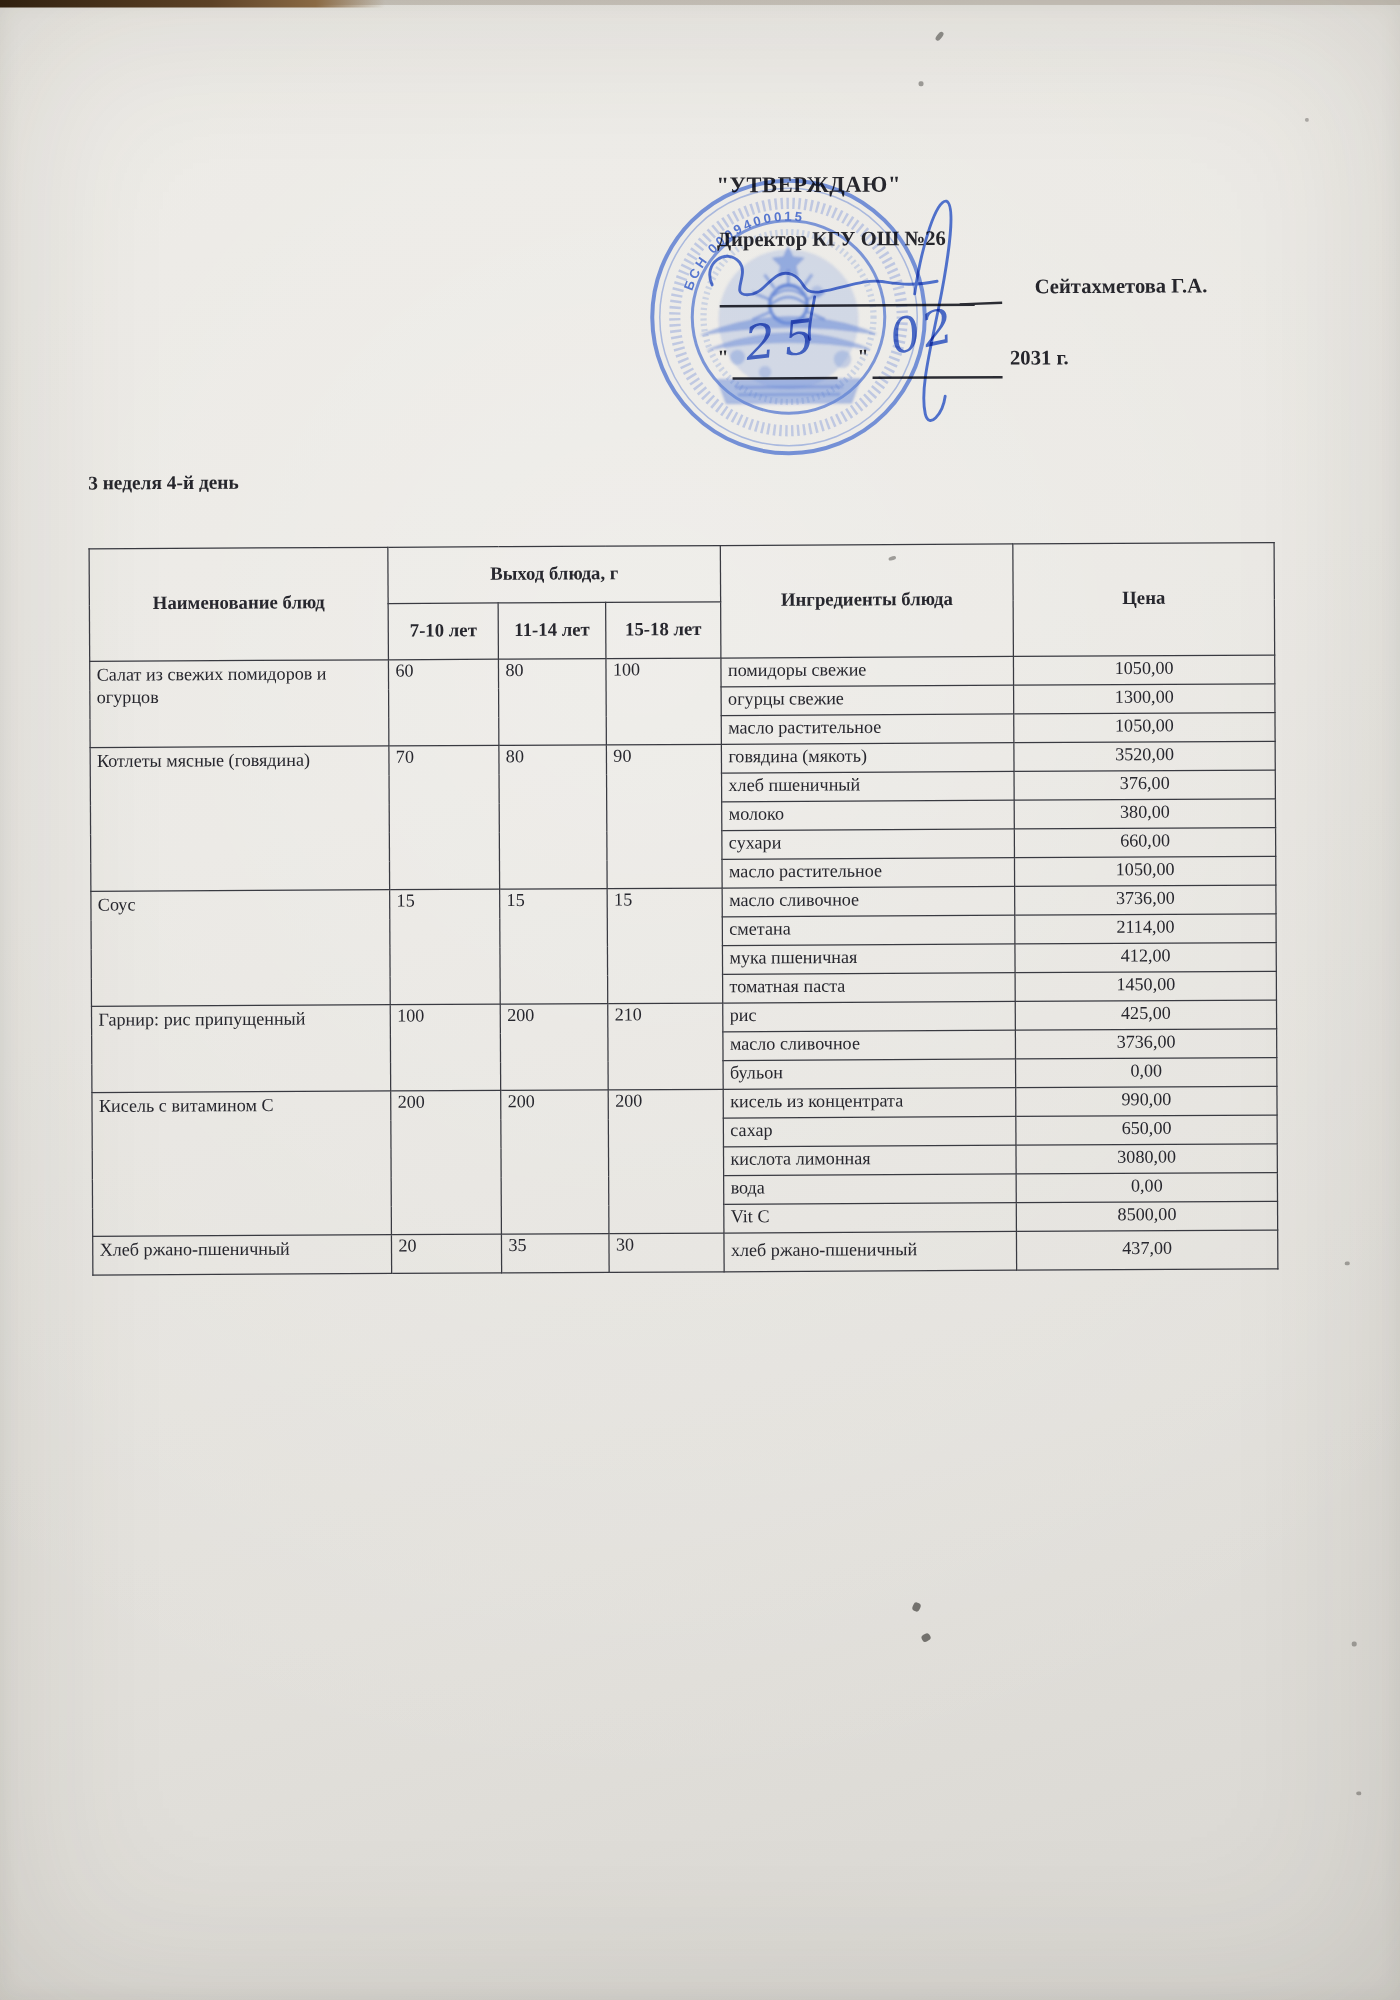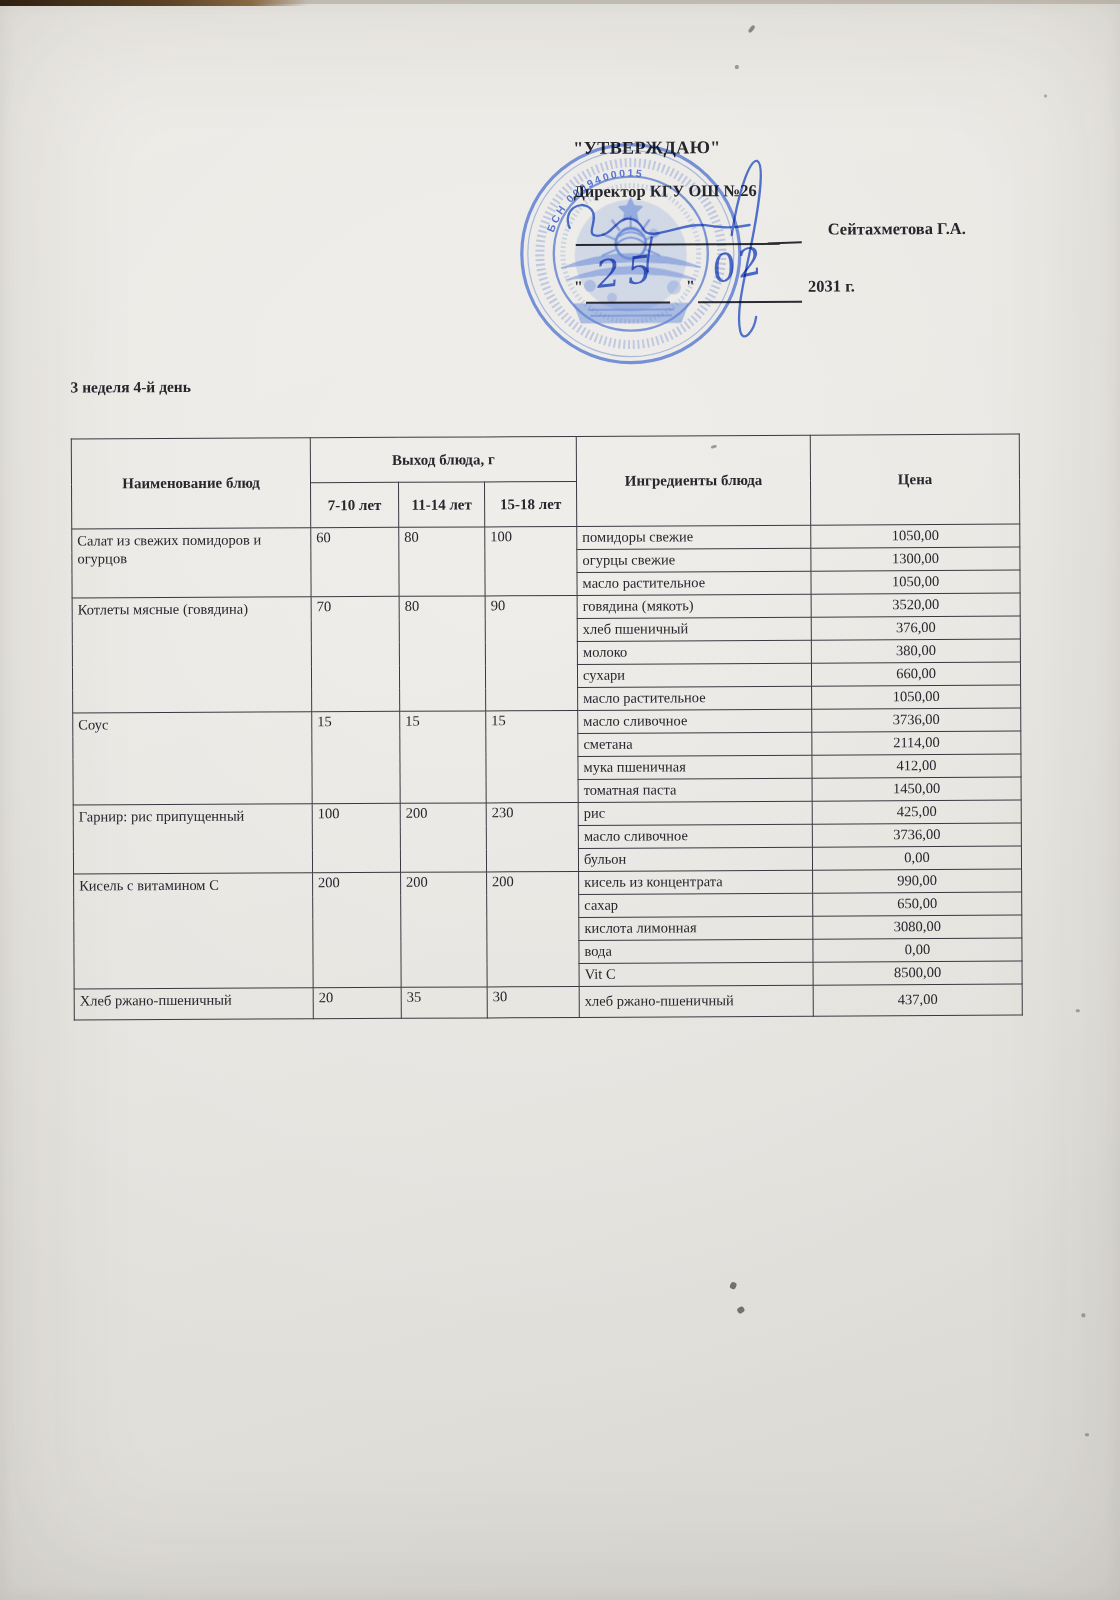--- a/index.html
+++ b/index.html
@@ -231,21 +231,21 @@
             <td class="price">412,00</td>
           </tr>
           <tr>
             <td class="ing">томатная паста</td>
             <td class="price">1450,00</td>
           </tr>
           <tr>
             <td class="dish" rowspan="3">Гарнир: рис припущенный</td>
             <td class="portion" rowspan="3">100</td>
             <td class="portion" rowspan="3">200</td>
-            <td class="portion" rowspan="3">230</td>
+            <td class="portion" rowspan="3">210</td>
             <td class="ing">рис</td>
             <td class="price">425,00</td>
           </tr>
           <tr>
             <td class="ing">масло сливочное</td>
             <td class="price">3736,00</td>
           </tr>
           <tr>
             <td class="ing">бульон</td>
             <td class="price">0,00</td>

